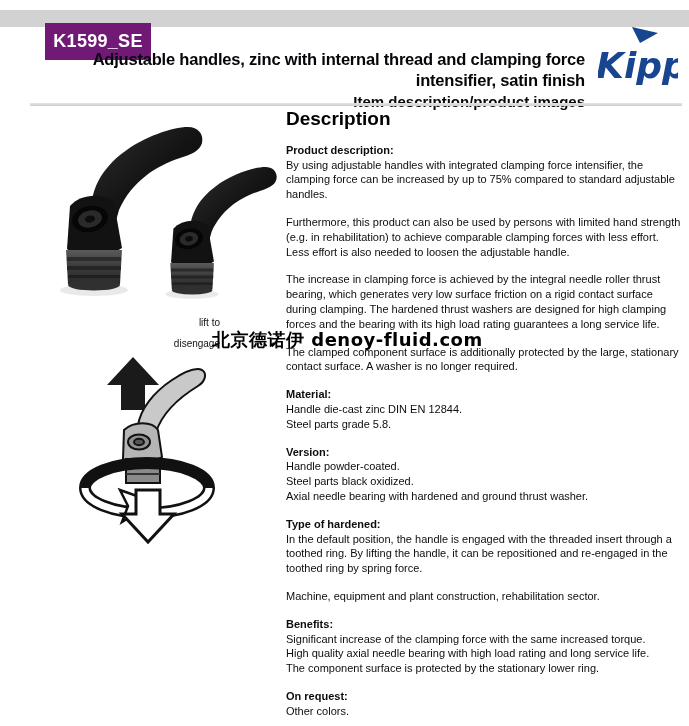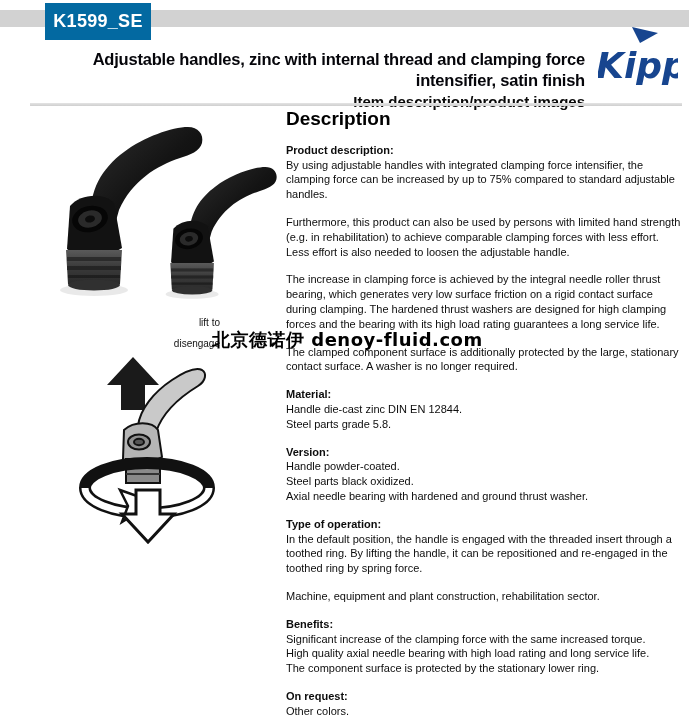--- a/index.html
+++ b/index.html
@@ -10,23 +10,23 @@
     overflow: hidden;
     font-family: "Liberation Sans", sans-serif;
     color: #0a0a0a;
   }
   .topbar {
     position: absolute; left: 0; top: 10px;
     width: 689px; height: 17px;
     background: #d2d2d2;
   }
   .code-box {
-    position: absolute; left: 45px; top: 3px;
+    position: absolute; left: 45px; top: 23px;
     width: 106px; height: 37px;
-    background: #0369a1;
+    background: #701a75;
     color: #ffffff;
     font-size: 18px; font-weight: bold;
     text-align: center; line-height: 37px;
     letter-spacing: 0.3px;
   }
   .brand-logo {
     position: absolute; left: 598px; top: 26px;
     width: 80px; height: 60px;
   }
   .title-block {
@@ -188,21 +188,21 @@
   </div>
 
   <div class="sec">
     <div class="sec-heading">Version:</div>
     <p>Handle powder-coated.
 Steel parts black oxidized.
 Axial needle bearing with hardened and ground thrust washer.</p>
   </div>
 
   <div class="sec">
-    <div class="sec-heading">Type of operation:</div>
+    <div class="sec-heading">Type of hardened:</div>
     <p>In the default position, the handle is engaged with the threaded insert through a toothed ring. By lifting the handle, it can be repositioned and re-engaged in the toothed ring by spring force.</p>
   </div>
 
   <div class="sec">
     <p>Machine, equipment and plant construction, rehabilitation sector.</p>
   </div>
 
   <div class="sec">
     <div class="sec-heading">Benefits:</div>
     <p>Significant increase of the clamping force with the same increased torque.

